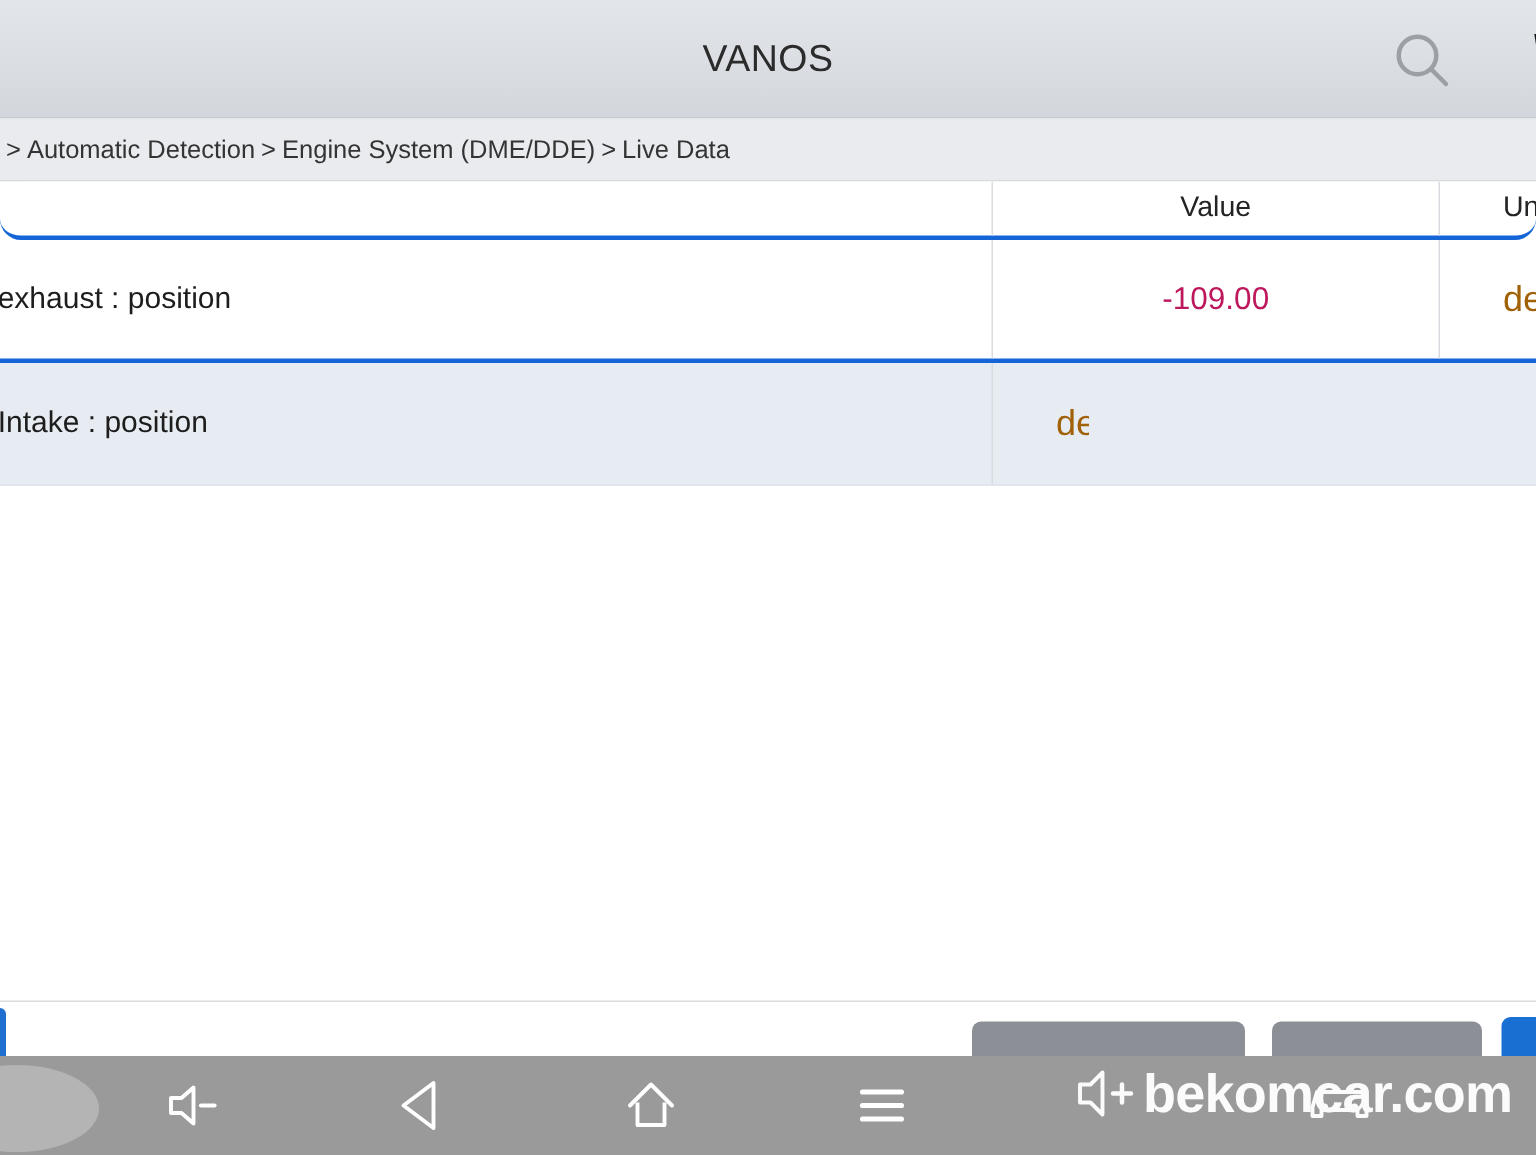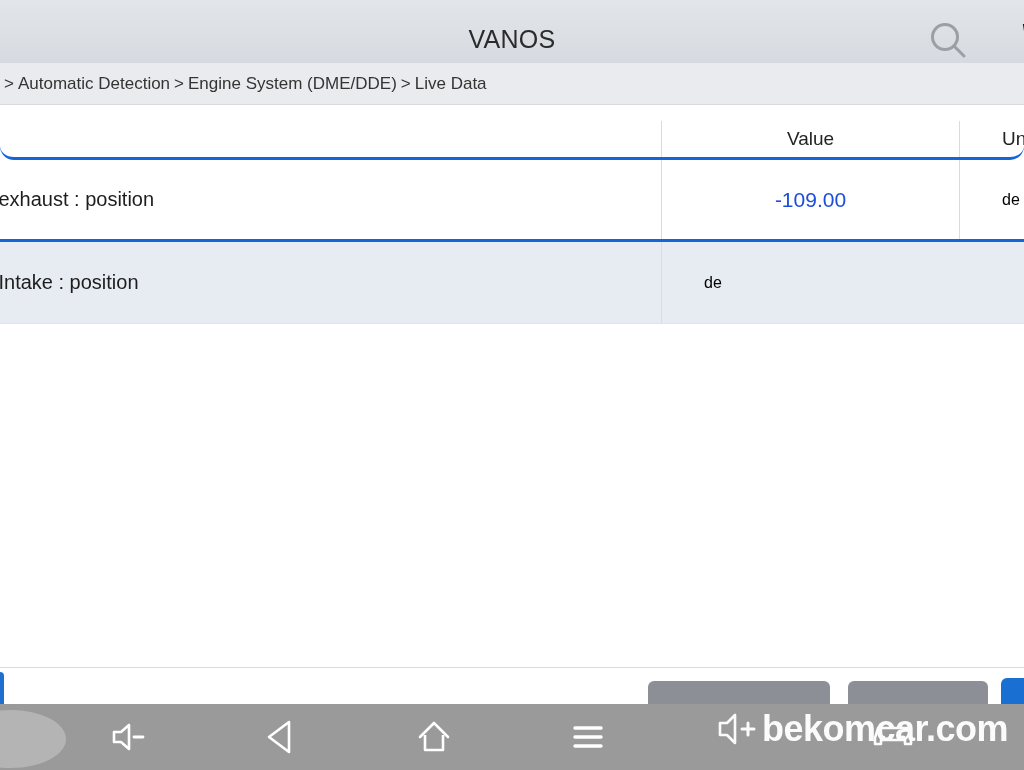--- a/index.html
+++ b/index.html
@@ -53,21 +53,21 @@
     letter-spacing: -1px;
     white-space: nowrap;
     overflow: hidden;
     width: 36px;
     margin-left: 32px;
   }
 
   
   .breadcrumb {
     position: absolute;
-    left: 0; top: 63px;
+    left: 0; top: 79px;
     width: 1024px; height: 42px;
     background: #e9ebee;
     border-bottom: 1px solid #d6d9dd;
     font-size: 17px;
     color: #343434;
     line-height: 42px;
     white-space: nowrap;
     padding-left: 0px;
     overflow: hidden;
   }
@@ -116,32 +116,32 @@
   }
   .cell-name .nametext { margin-left: -36px; }
 
   .cell-value {
     width: 298px;
     height: 100%;
     display: flex;
     align-items: center;
     justify-content: center;
     font-size: 21px;
-    color: #1d4ed8;
+    color: #be185d;
     border-right: 1px solid #d8dbe0;
   }
   .cell-unit {
     width: 64px;
     height: 100%;
     display: flex;
     align-items: center;
     justify-content: flex-start;
     padding-left: 42px;
-    font-size: 16px;
-    color: #000000;
+    font-size: 24px;
+    color: #a16207;
     white-space: nowrap;
     overflow: hidden;
   }
   .thead .cell-name,
   .thead .cell-value,
   .thead .cell-unit {
     font-size: 19px;
     color: #232323;
   }
   .thead .cell-value { color: #232323; }

